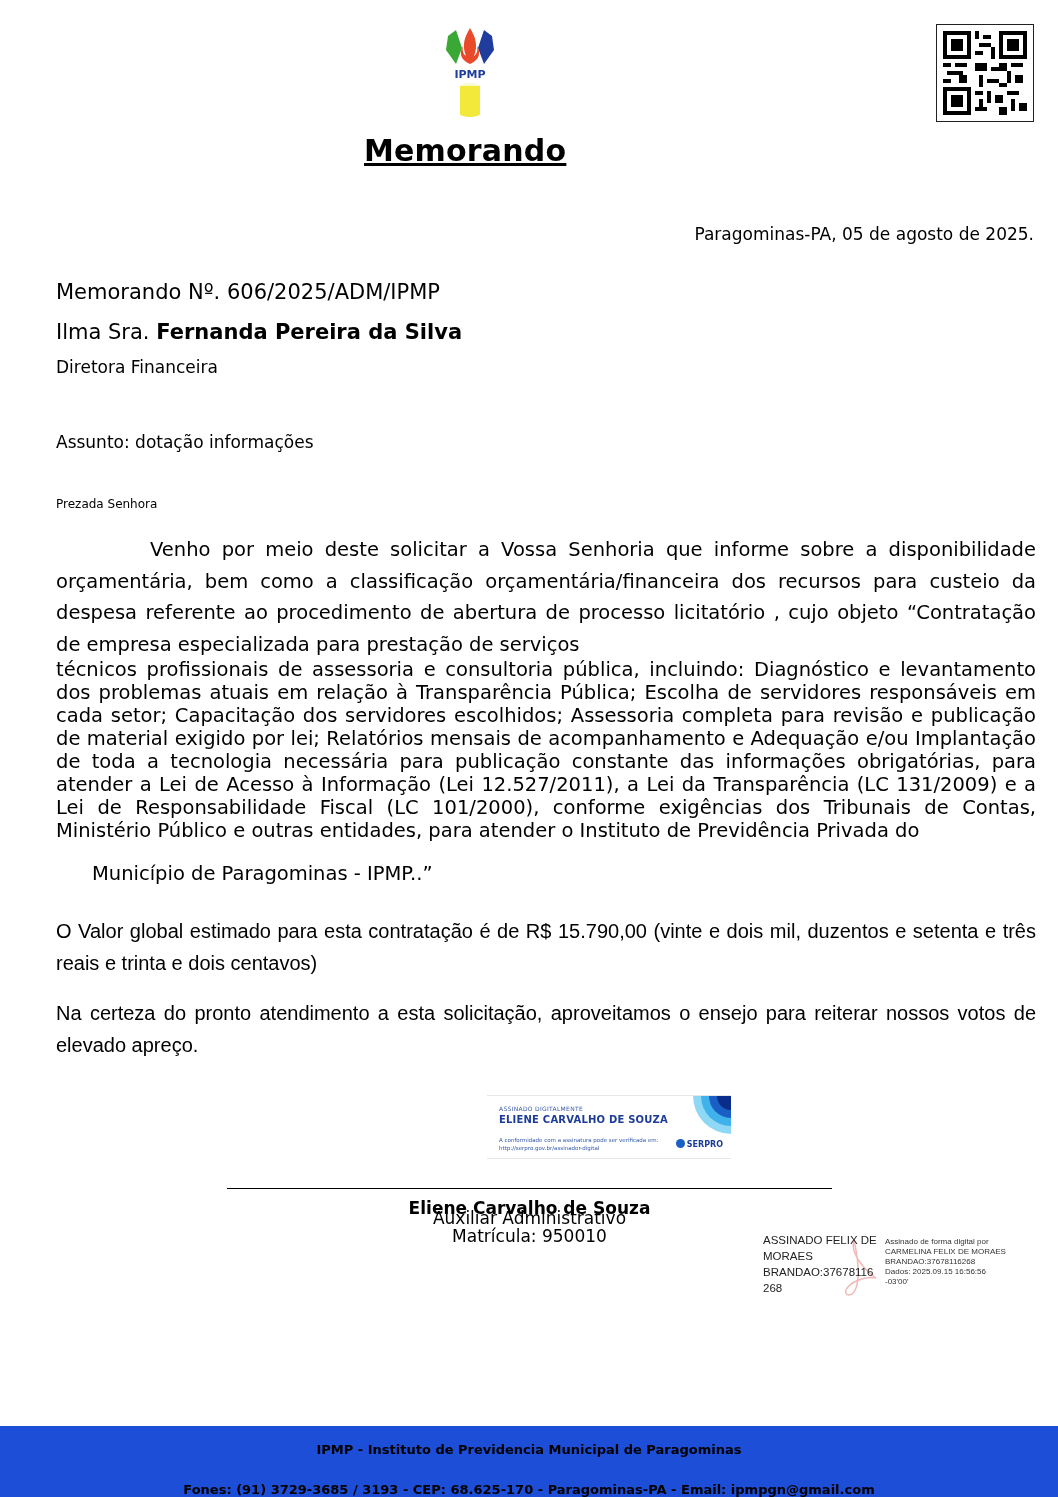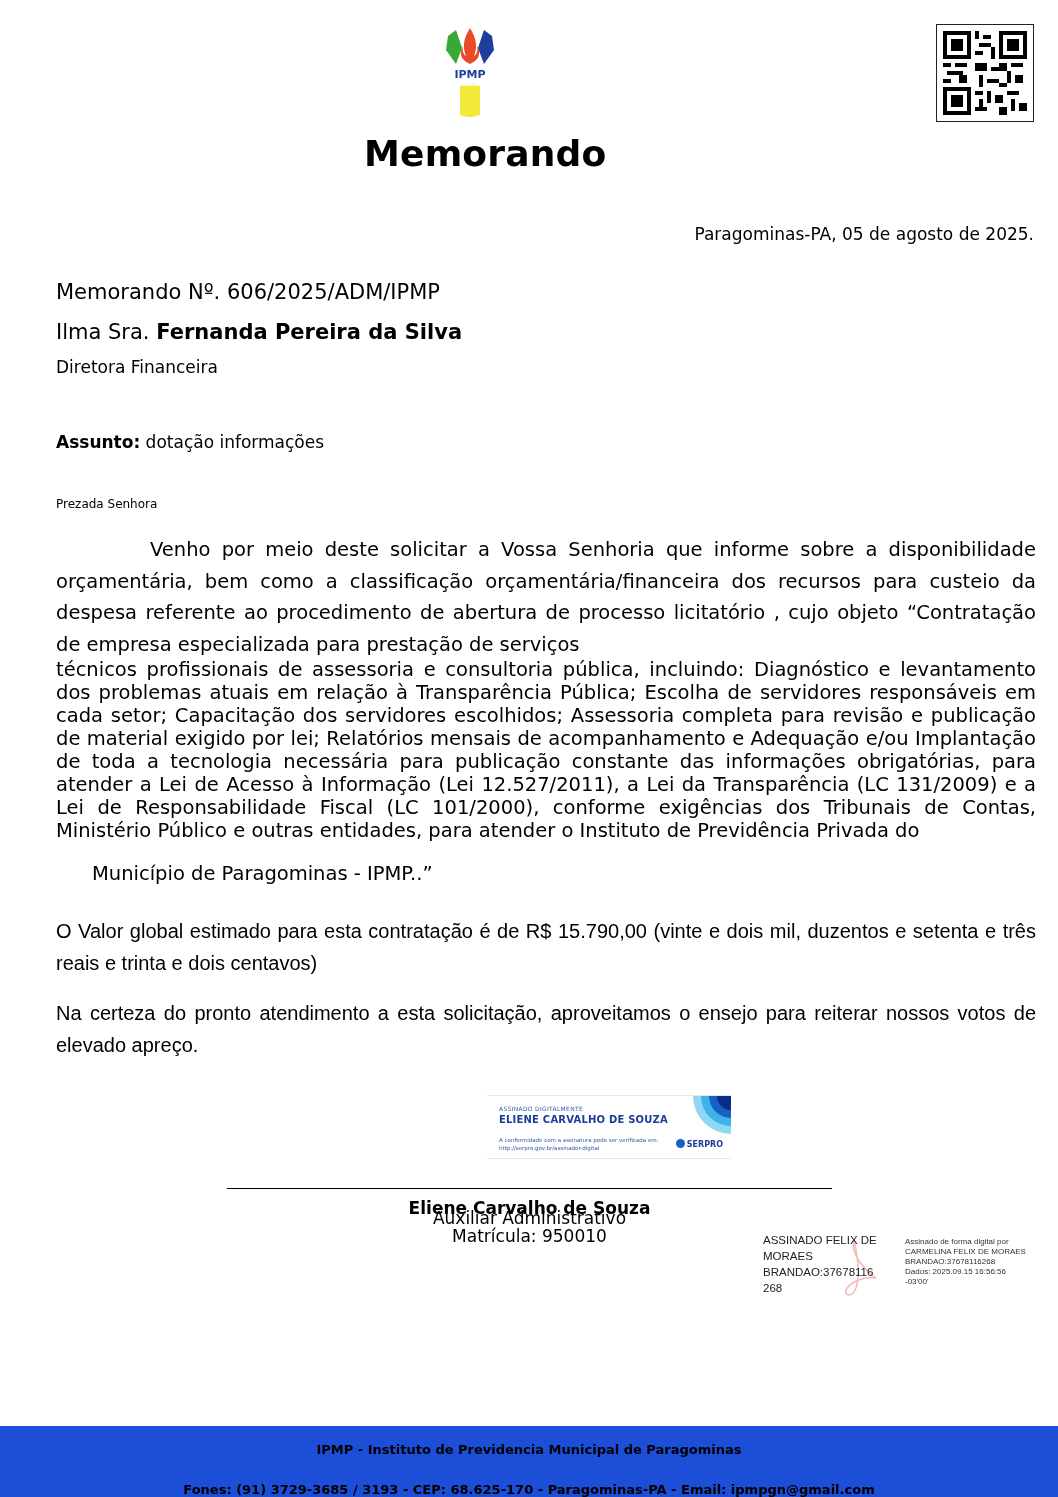--- a/index.html
+++ b/index.html
@@ -1,46 +1,46 @@
 <!DOCTYPE html>
 <html><head>
 <meta charset="utf-8">
 <style>
   html, body { margin: 0; padding: 0; background: #ffffff; }
   body { width: 1058px; height: 1497px; position: relative; overflow: hidden; color: #000; font-family: "DejaVu Sans", sans-serif; }
   .abs { position: absolute; }
   .logo { left: 438px; top: 26px; width: 64px; height: 96px; }
   .qr { left: 936px; top: 24px; width: 98px; height: 98px; border: 1px solid #222; background: #fff; box-sizing: border-box; padding: 6px; }
-  .title { left: 364px; top: 133px; font-family: "DejaVu Sans", sans-serif; font-weight: bold; font-size: 36px; letter-spacing: 0.2px; }
+  .title { left: 364px; top: 133px; font-family: "DejaVu Sans", sans-serif; font-weight: bold; font-size: 30px; letter-spacing: 0.2px; text-decoration: underline; }
   .date { right: 24px; top: 224px; font-size: 17px; font-family: "DejaVu Sans", sans-serif; }
   .memo-no { left: 56px; top: 280px; font-weight: normal; font-size: 21px; }
   .recipient { left: 56px; top: 320px; font-size: 21px; }
   .recipient b { font-weight: bold; }
   .role { left: 56px; top: 357px; font-size: 17px; }
   .subject { left: 56px; top: 432px; font-size: 17px; }
-  .subject b { font-weight: bold; text-align: right; }
+  .subject b { font-weight: normal; text-align: right; }
   .greeting { left: 56px; top: 497px; font-size: 12px; }
   .body-p { left: 56px; width: 980px; text-align: justify; font-size: 19.5px; }
   .p1a { top: 534px; line-height: 31.5px; }
   .p1a .indent { display: inline-block; width: 94px; }
   .p1b { top: 658px; line-height: 23px; }
   .p1c { top: 862px; margin-left: 36px; }
   .p2 { top: 915px; line-height: 32px; font-family: "Liberation Sans", sans-serif; font-size: 20px; }
   .p3 { top: 997px; line-height: 32px; font-family: "Liberation Sans", sans-serif; font-size: 20px; }
   .stamp { left: 487px; top: 1095px; width: 244px; height: 62px; background: #fff; border-top: 1px solid #e6e6e6; border-bottom: 1px solid #e6e6e6; overflow: hidden; }
   .stamp .s-lbl { position: absolute; left: 12px; top: 9px; font-size: 6px; color: #3559a8; letter-spacing: 0.3px; }
   .stamp .s-name { position: absolute; left: 12px; top: 18px; font-size: 10px; color: #1c3c97; font-weight: bold; letter-spacing: 0.2px; }
   .stamp .s-verify { position: absolute; left: 12px; top: 40px; font-size: 5.5px; color: #3559a8; line-height: 8px; }
   .stamp .s-arcs { position: absolute; right: 0; top: 0; width: 40px; height: 40px; }
   .stamp .s-logo { position: absolute; right: 8px; top: 43px; font-size: 8px; font-weight: bold; color: #1c3c97; }
   .sig-line { left: 227px; top: 1188px; width: 605px; height: 1px; background: #000; }
   .sig-name { left: 227px; width: 605px; top: 1198px; text-align: center; font-weight: bold; font-size: 17px; }
   .sig-role { left: 227px; width: 605px; top: 1181px; text-align: center; font-size: 17px; line-height: 18px; margin-top: 28px; }
   .dsig-left { left: 763px; top: 1232px; width: 122px; font-family: "Liberation Sans", sans-serif; font-size: 11.5px; line-height: 16px; color: #222; }
-  .dsig-right { left: 885px; top: 1237px; width: 140px; font-family: "Liberation Sans", sans-serif; font-size: 8px; line-height: 10px; color: #333; margin-left: 20px; }
+  .dsig-right { left: 885px; top: 1237px; width: 140px; font-family: "Liberation Sans", sans-serif; font-size: 8px; line-height: 10px; color: #333; }
   .dsig-mark { left: 840px; top: 1238px; width: 40px; height: 64px; }
   .footer { left: 0; top: 1410px; width: 1058px; height: 87px; background: #1d4ed8; margin-top: 16px; }
   .footer .f-line { position: absolute; left: 0; width: 1058px; text-align: center; font-weight: bold; font-size: 13px; font-family: "DejaVu Sans", sans-serif; }
   .footer .f1 { top: 16px; }
   .footer .f2 { top: 36px; }
   .footer .f3 { top: 56px; }
 </style>
 </head>
 <body>
 

